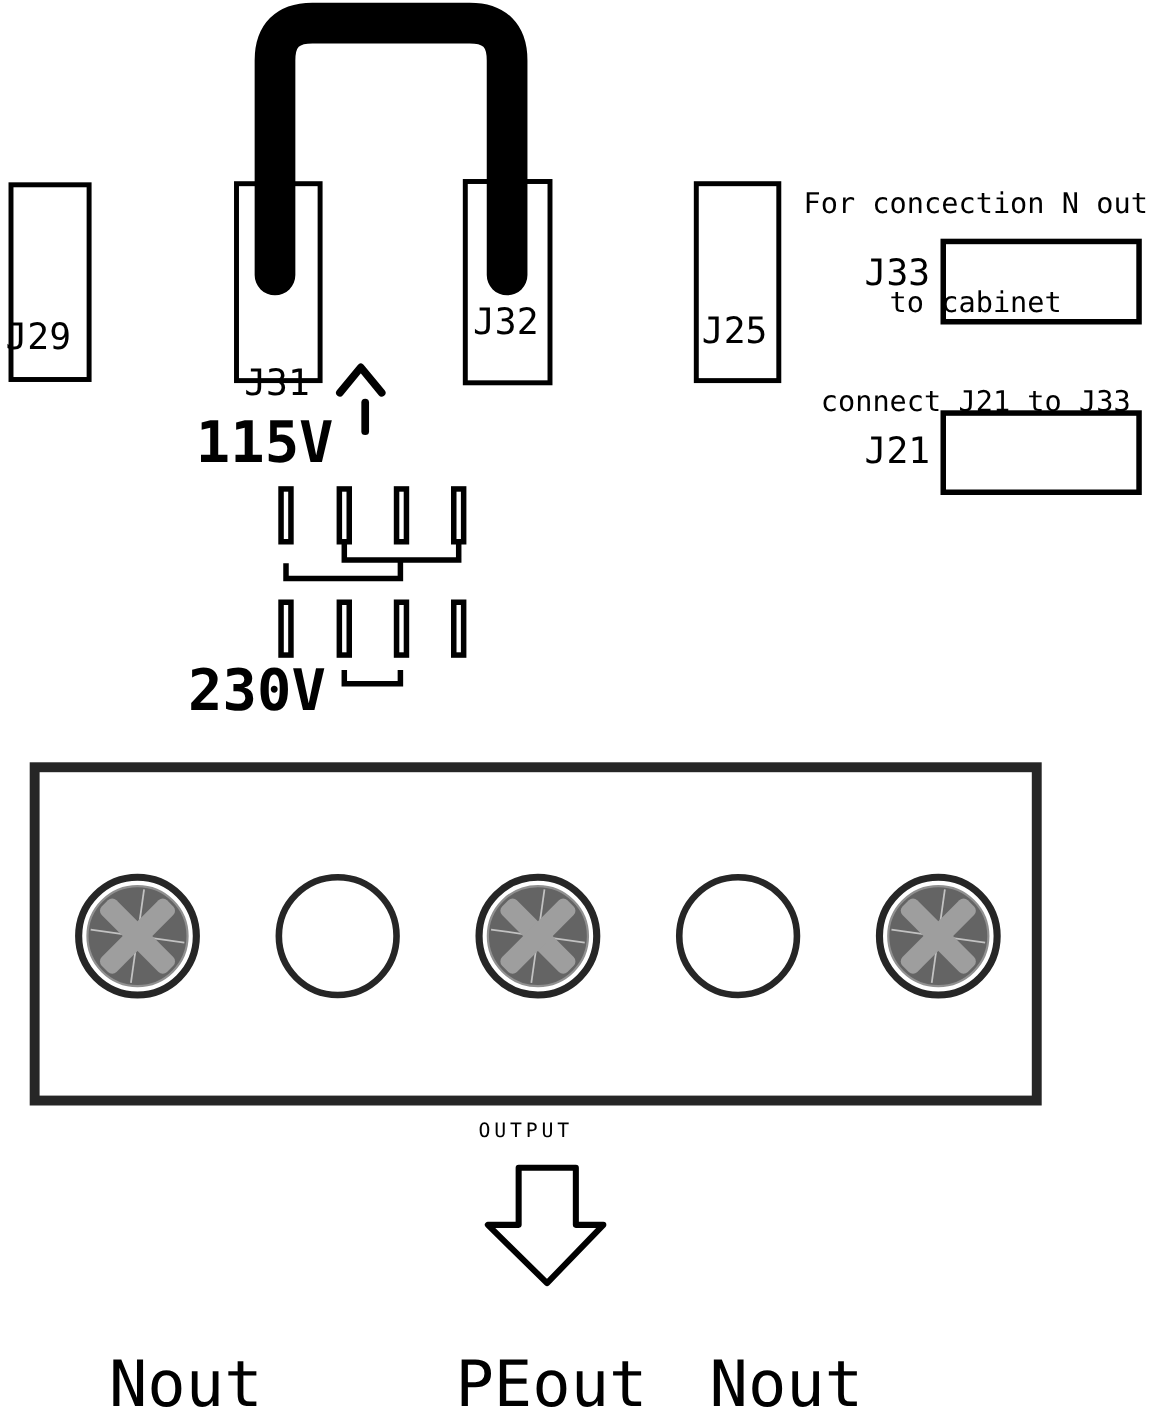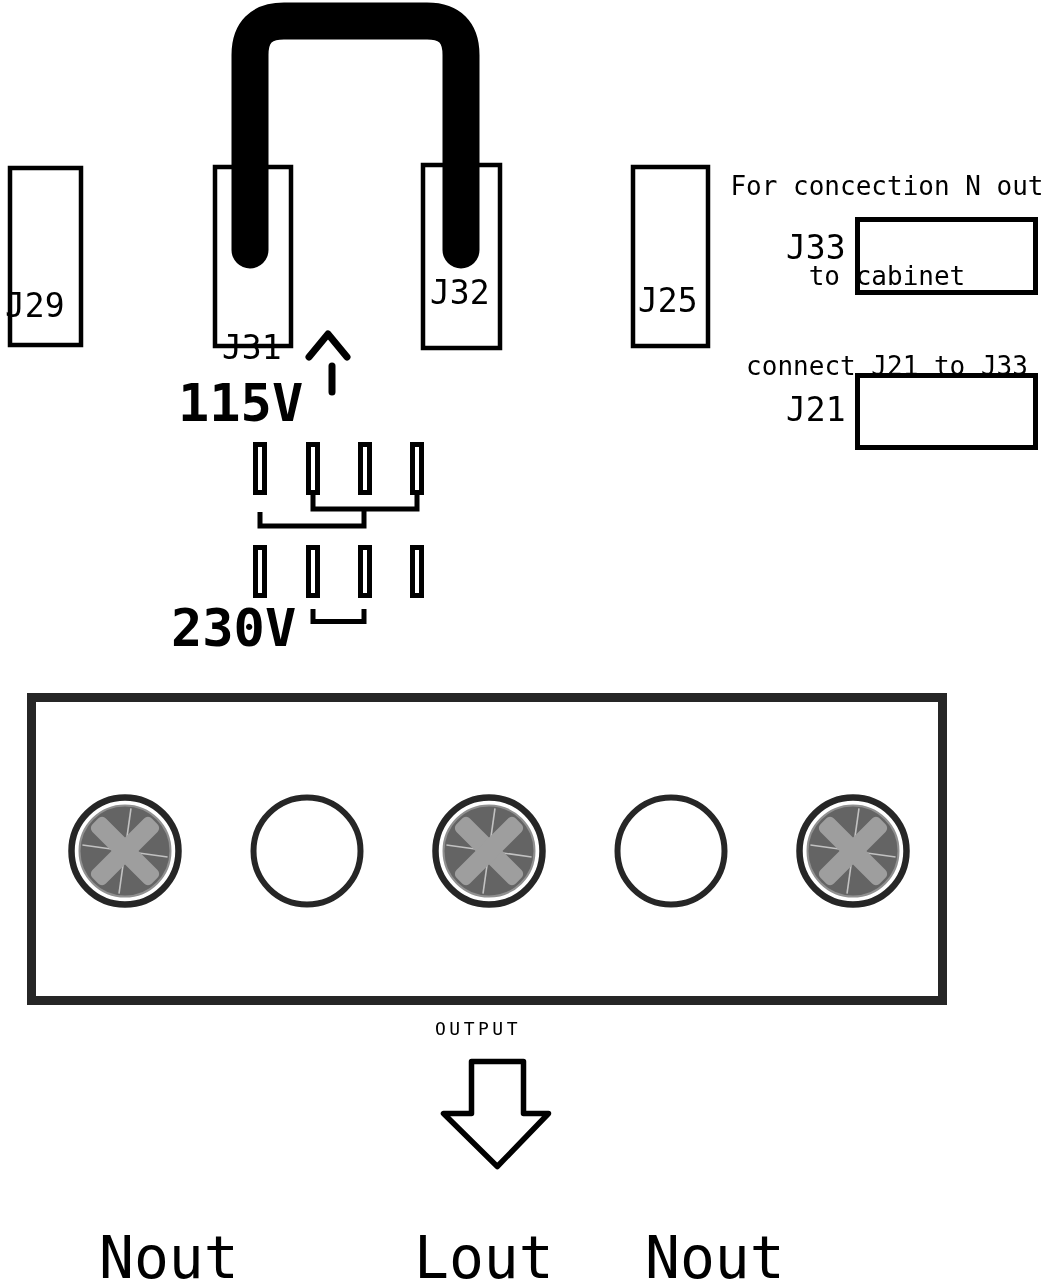--- a/index.html
+++ b/index.html
@@ -114,16 +114,16 @@
   <div class="txt jlabel j32">J32</div>
   <div class="txt jlabel j25">J25</div>
   <div class="txt jlabel j33">J33</div>
   <div class="txt jlabel j21">J21</div>
 
   <div class="txt vlabel v115">115V</div>
   <div class="txt vlabel v230">230V</div>
 
   <div class="txt output">OUTPUT</div>
   <div class="txt tlabel lout">Nout</div>
-  <div class="txt tlabel nout">Lout</div>
+  <div class="txt tlabel nout">PEout</div>
   <div class="txt tlabel peout">Nout</div>
 
 </div>
 
 </body></html>

